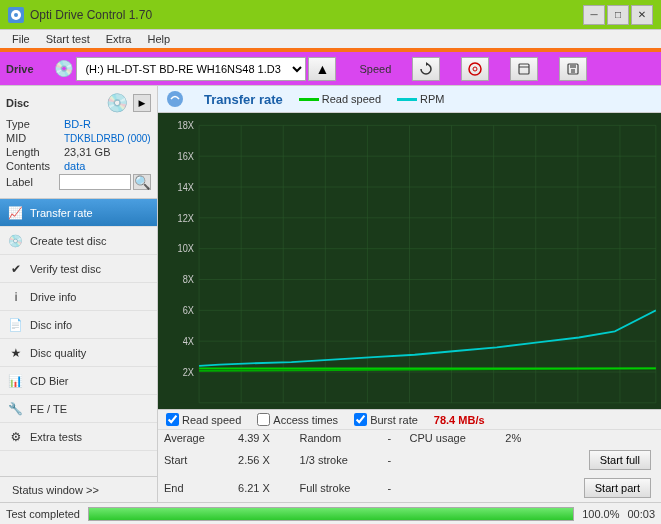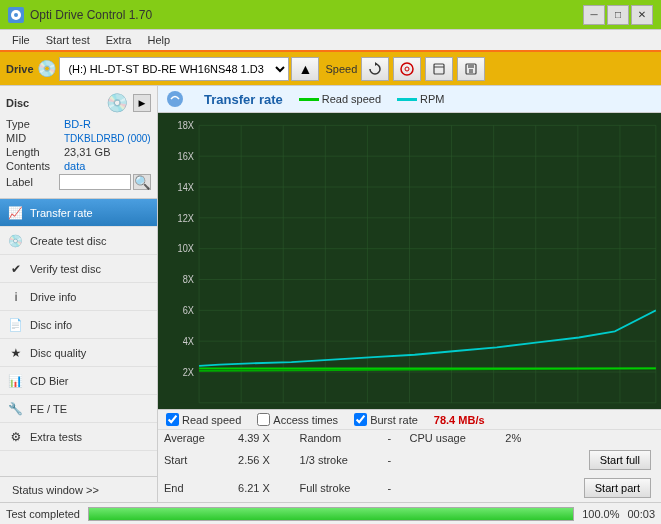--- a/index.html
+++ b/index.html
@@ -21,38 +21,38 @@
     .title-controls { display: flex; gap: 2px; }
     .title-btn { width: 22px; height: 20px; border: 1px solid #aaa; background: #e0e0e0; cursor: pointer; display: flex; align-items: center; justify-content: center; font-size: 10px; color: #333; }
 
     
     .menu-bar {
       background: #f0f0f0;
       height: 22px;
       display: flex;
       align-items: center;
       padding: 0 4px;
-      border-bottom: 2px solid #f97316;
+      border-bottom: 4px solid #f97316;
     }
     .menu-item {
       padding: 2px 8px;
       cursor: pointer;
       font-size: 11px;
       color: #333;
     }
 
     
     .drive-toolbar {
-      background: #eab308;
+      background: #d946ef;
       height: 34px;
       display: flex;
       align-items: center;
       padding: 0 6px;
       border-bottom: 1px solid #ccc;
-      gap: 4px;
+      gap: 21px;
     }
     .drive-label { font-size: 11px; font-weight: bold; color: #333; }
     .drive-select {
       height: 24px;
       border: 1px solid #aaa;
       background: white;
       font-size: 11px;
       padding: 0 4px;
       width: 230px;
     }

